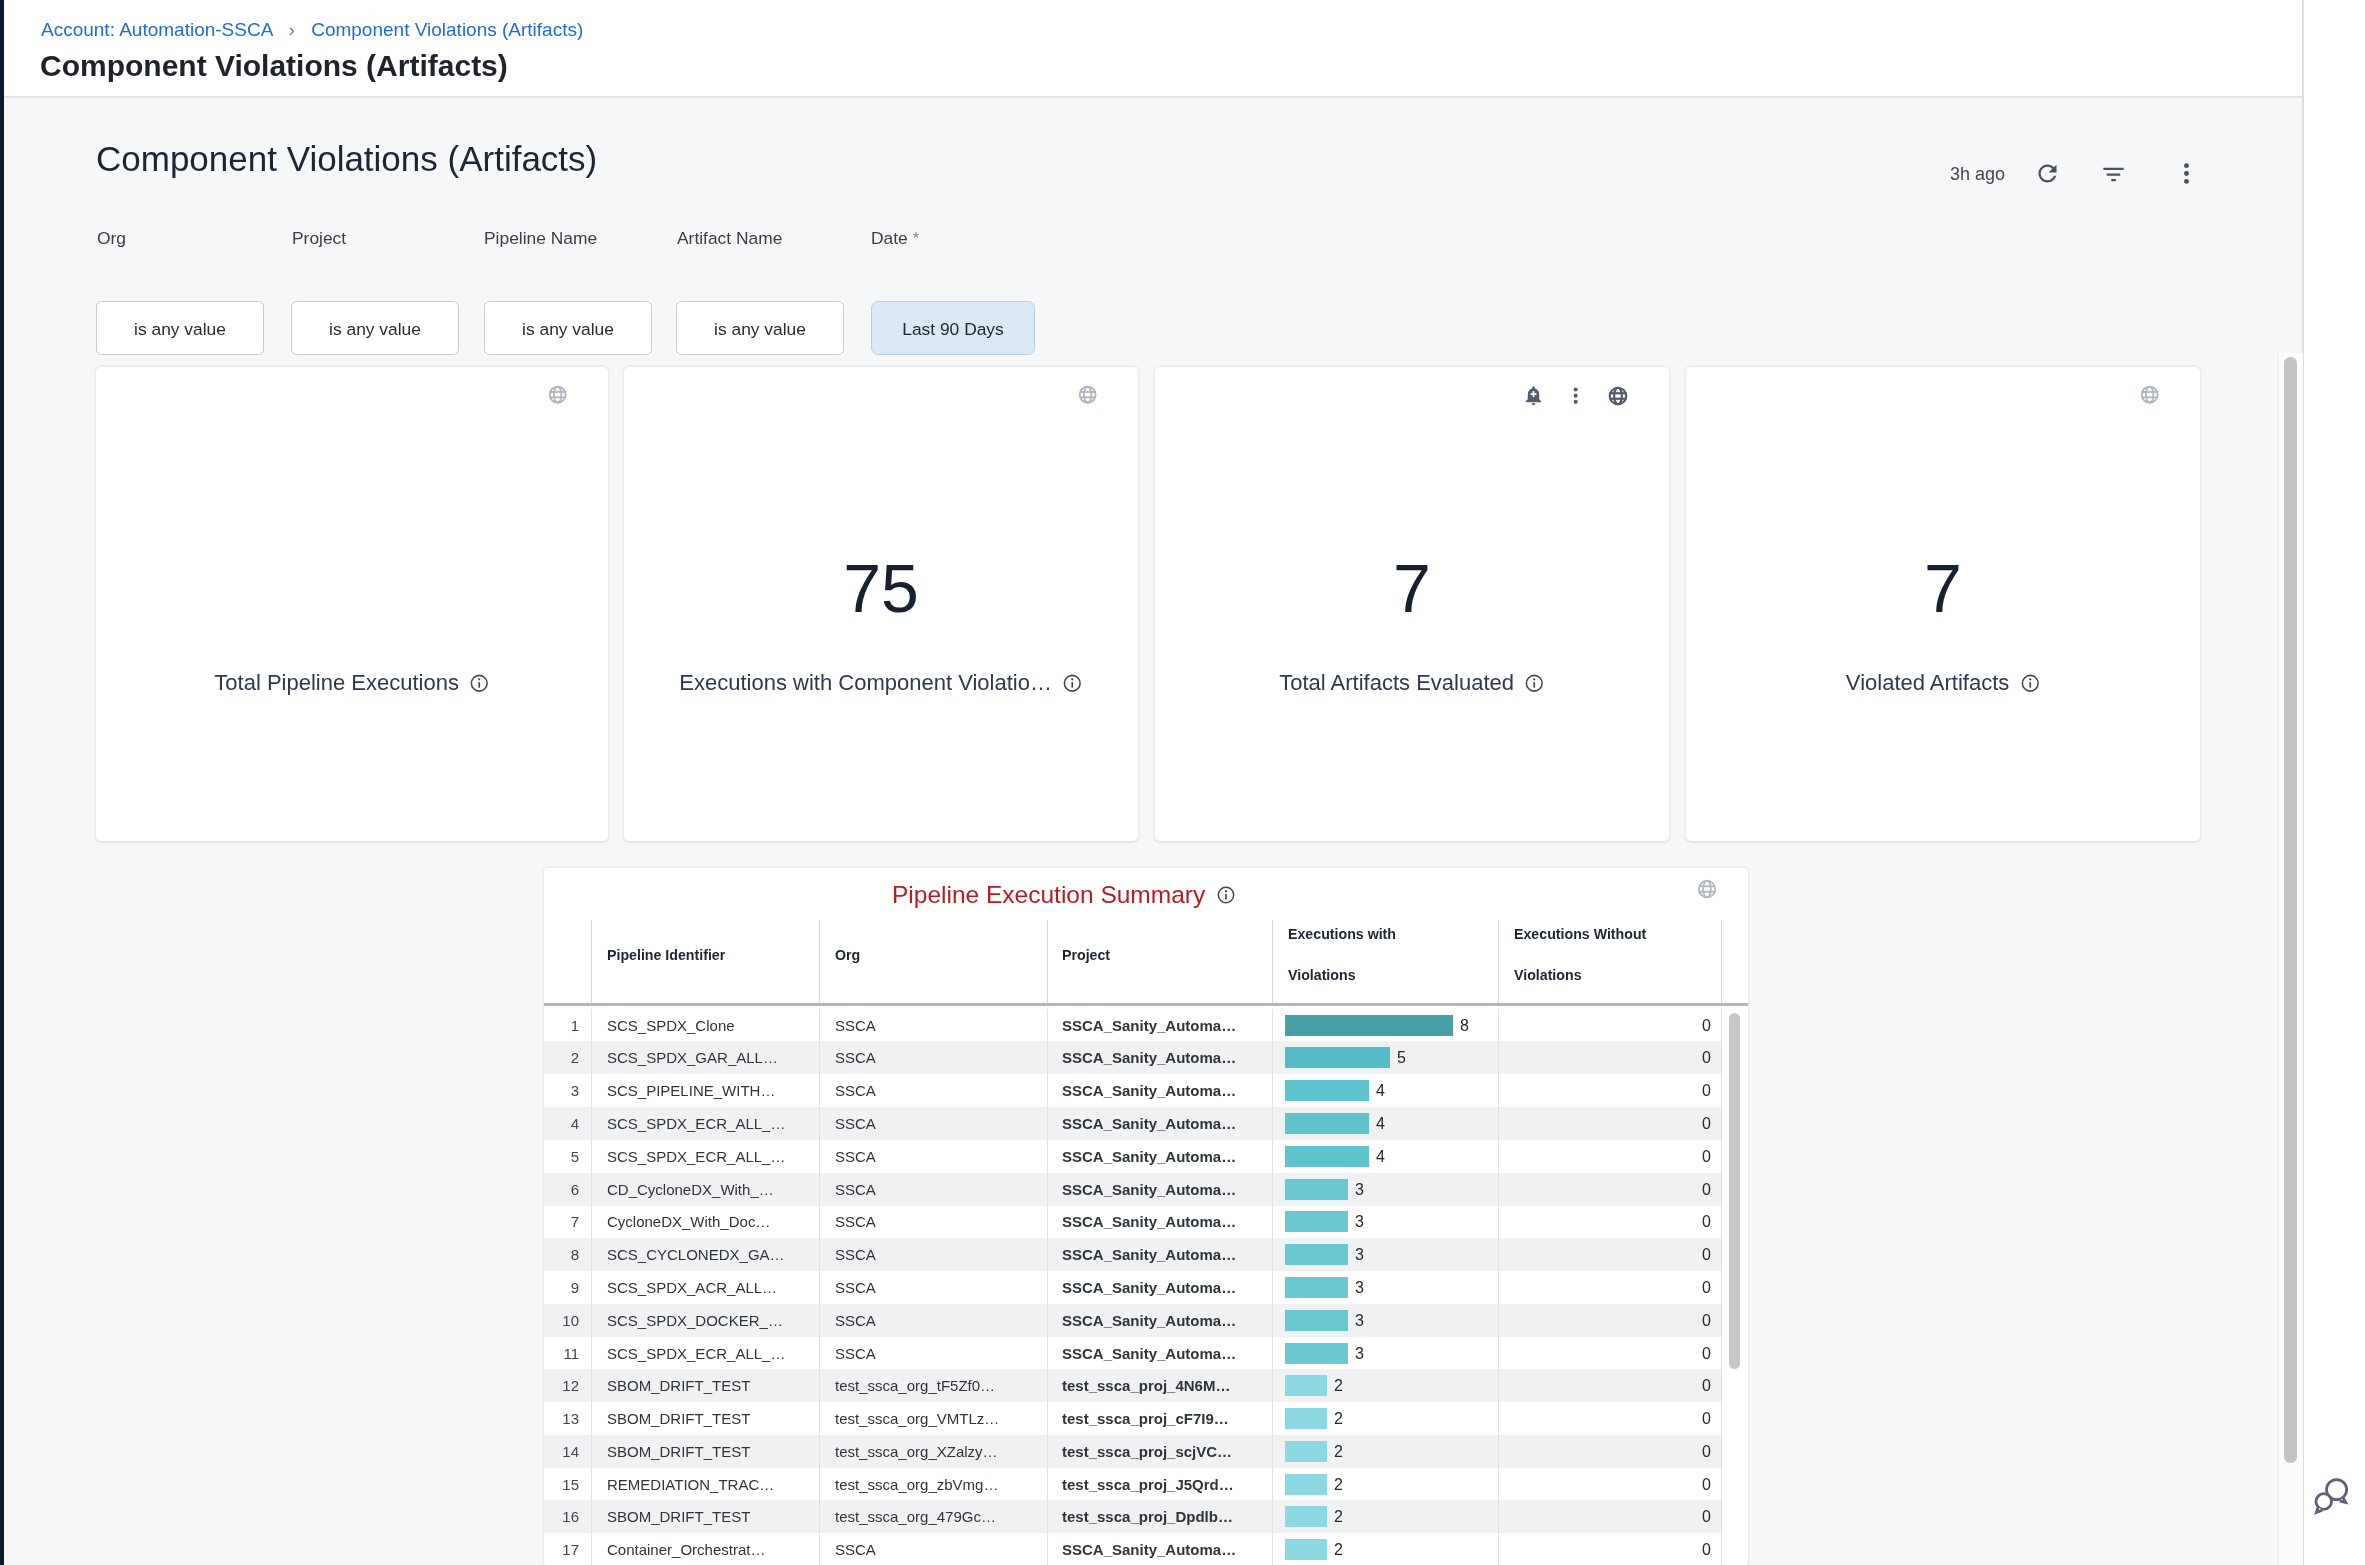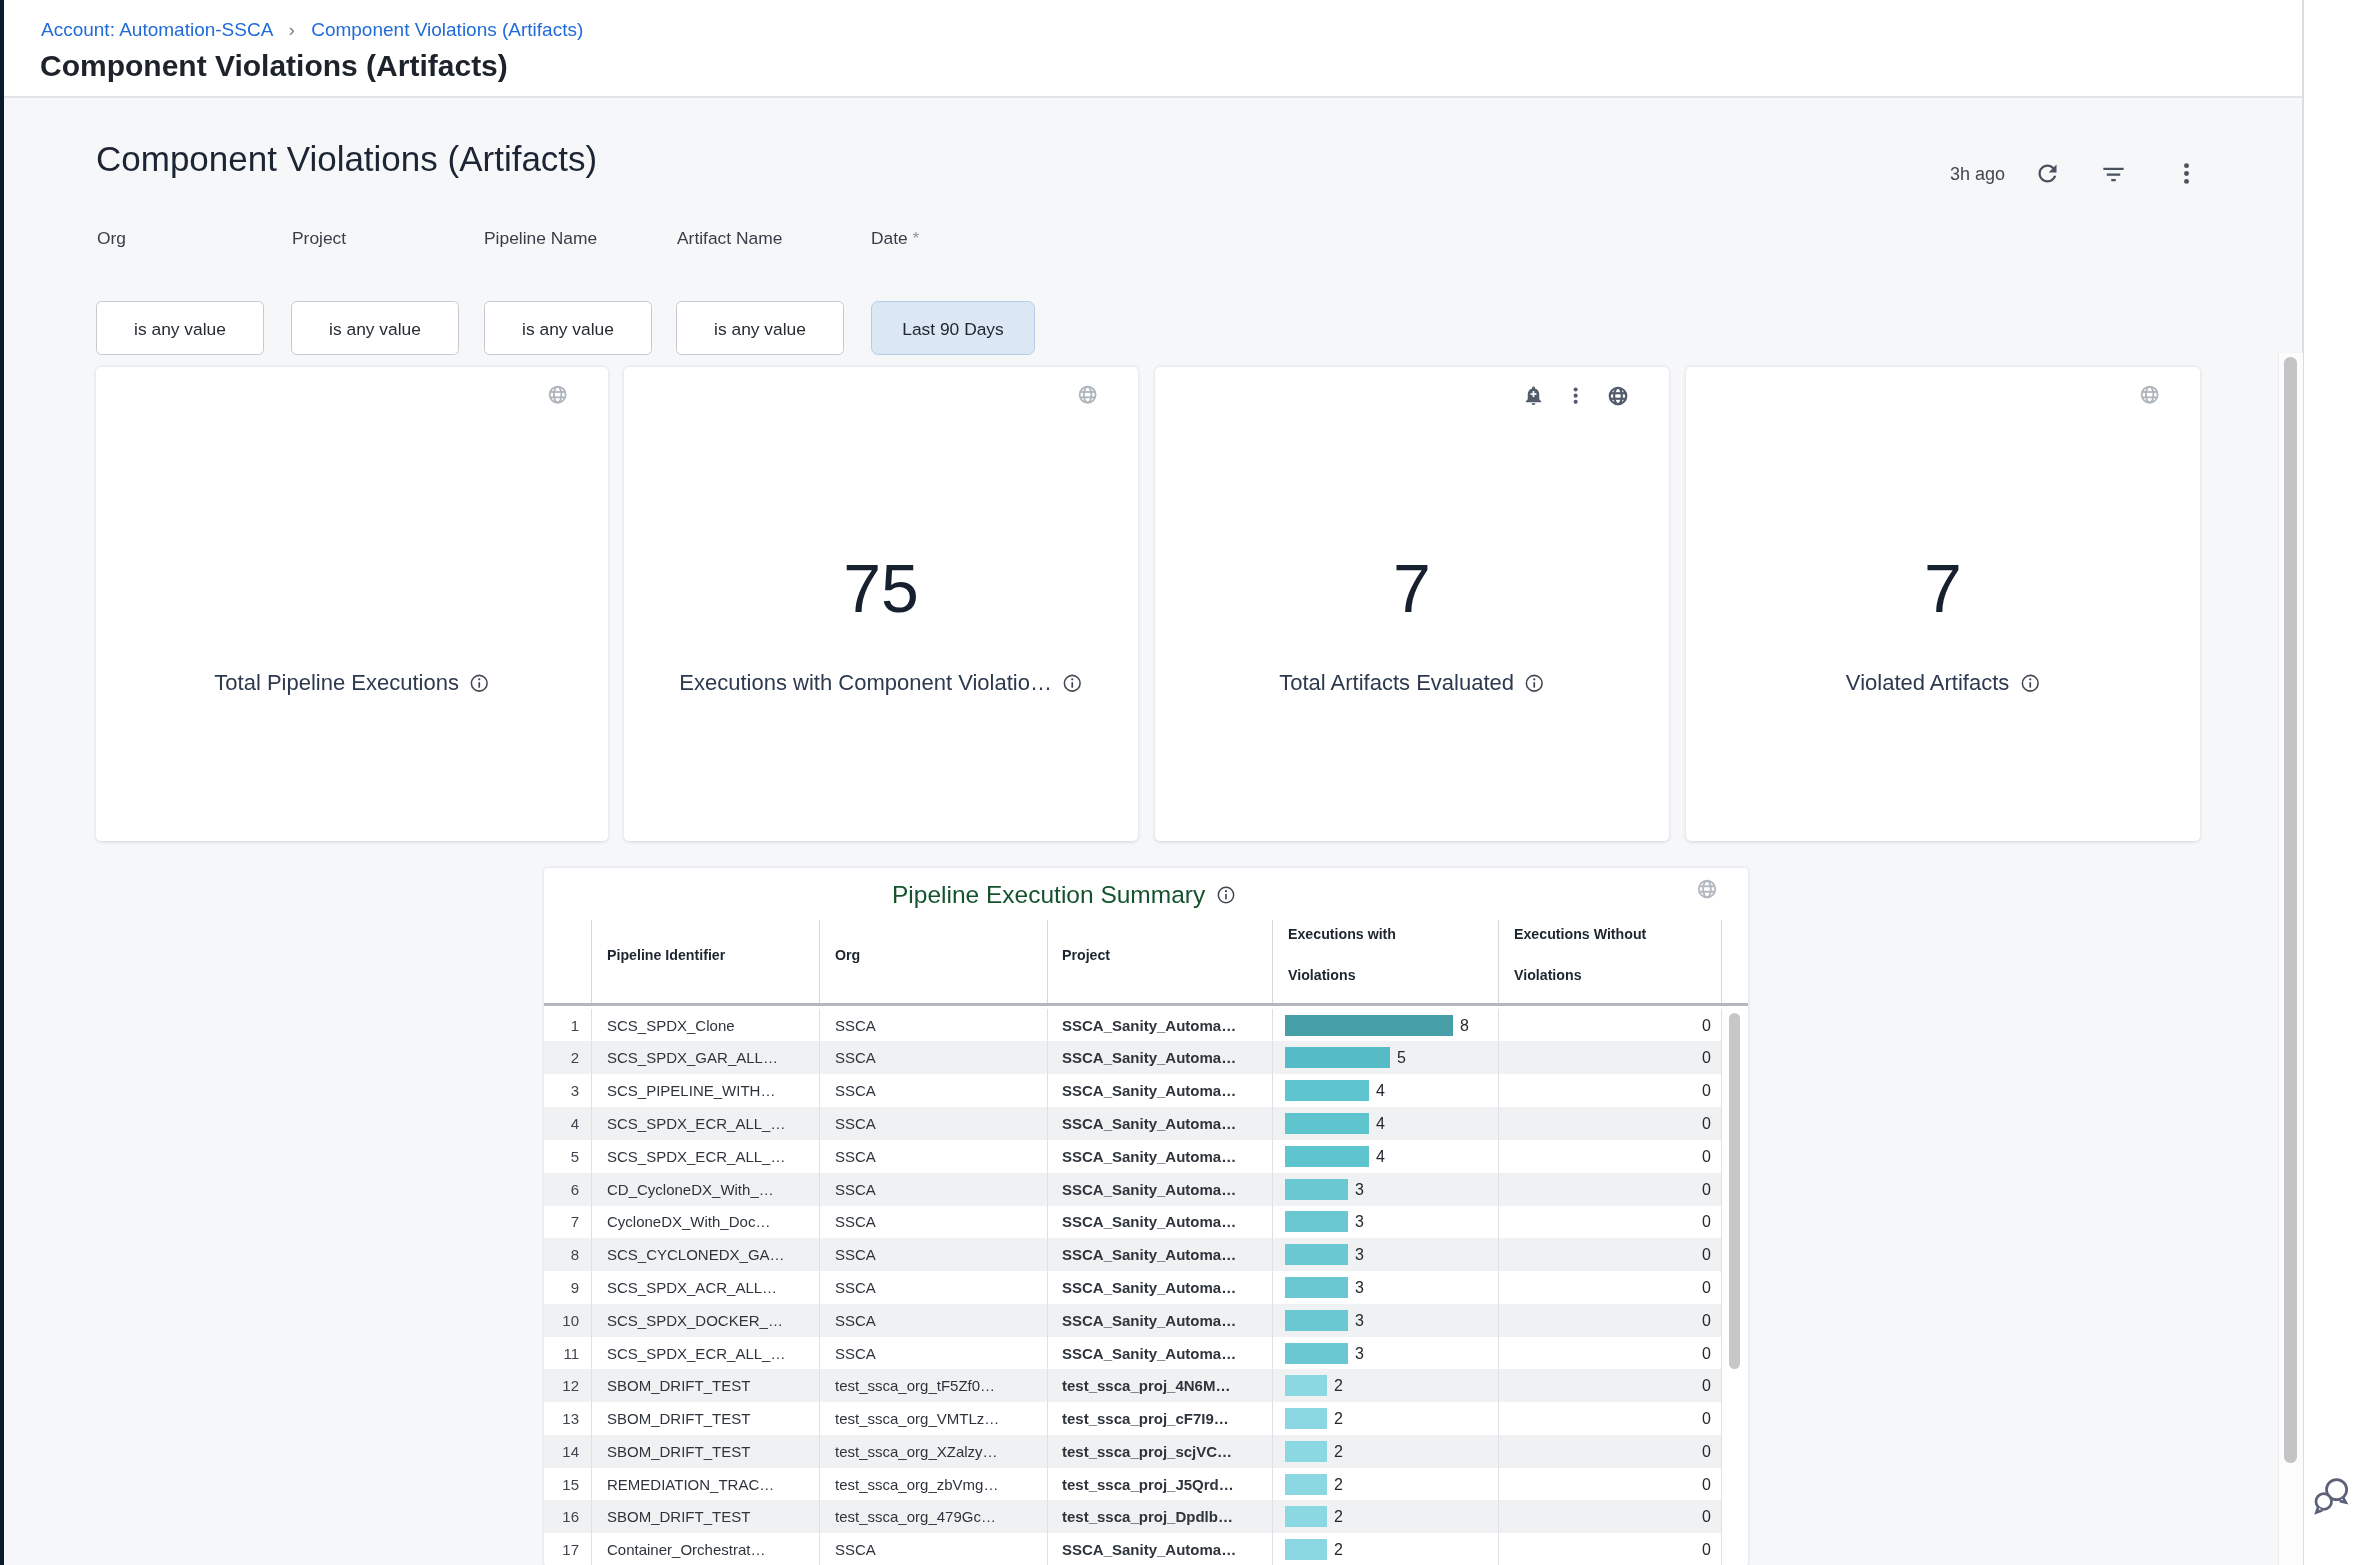--- a/index.html
+++ b/index.html
@@ -31,21 +31,21 @@
         box-shadow:0 0.8px 3.2px rgba(30,40,60,0.16);}
   .tile-num{position:absolute;top:180px;left:0;width:100%;text-align:center;
             font-size:68px;line-height:82px;font-weight:500;color:#17202e;}
   .tile-label{position:absolute;top:303px;left:0;width:100%;display:flex;align-items:center;
               justify-content:center;gap:10.3px;font-size:22px;color:#2c394e;}
   .tile-icons{position:absolute;top:17.4px;right:40px;display:flex;align-items:center;gap:20.5px;}
   
   .table-card{left:544px;top:868px;width:1204px;height:698px;background:#ffffff;border-radius:4px;
               box-shadow:0 0.8px 3.2px rgba(30,40,60,0.16);overflow:hidden;}
   .tbl-title-row{position:absolute;left:348px;top:12.6px;display:flex;align-items:center;gap:11px;}
-  .tbl-title{font-size:24.5px;font-weight:500;color:#14532d;white-space:nowrap;}
+  .tbl-title{font-size:24.5px;font-weight:500;color:#b91c1c;white-space:nowrap;}
   .hdr-cell{position:absolute;font-size:14.2px;font-weight:700;color:#1d2630;line-height:17.4px;white-space:nowrap;}
   .hdr-line{position:absolute;top:52px;height:84px;width:0.8px;background:#d6d8db;}
   .hdr-border{position:absolute;left:0;top:135px;width:1204px;height:3.2px;background:#b4b7bc;}
   .col-line{position:absolute;top:141px;height:558px;width:0.8px;background:#e0e1e4;z-index:3;}
   .trow{position:absolute;left:0;width:1177px;height:33px;z-index:1;cursor:pointer;}
   .trow.stripe{background:#f0f1f2;}
   .tc{position:absolute;top:0;height:33px;line-height:33px;font-size:15px;color:#2e343c;
       white-space:nowrap;overflow:hidden;}
   .c-num{left:0;width:35px;text-align:right;color:#3f454e;}
   .c-pipe{left:63px;width:212px;}

